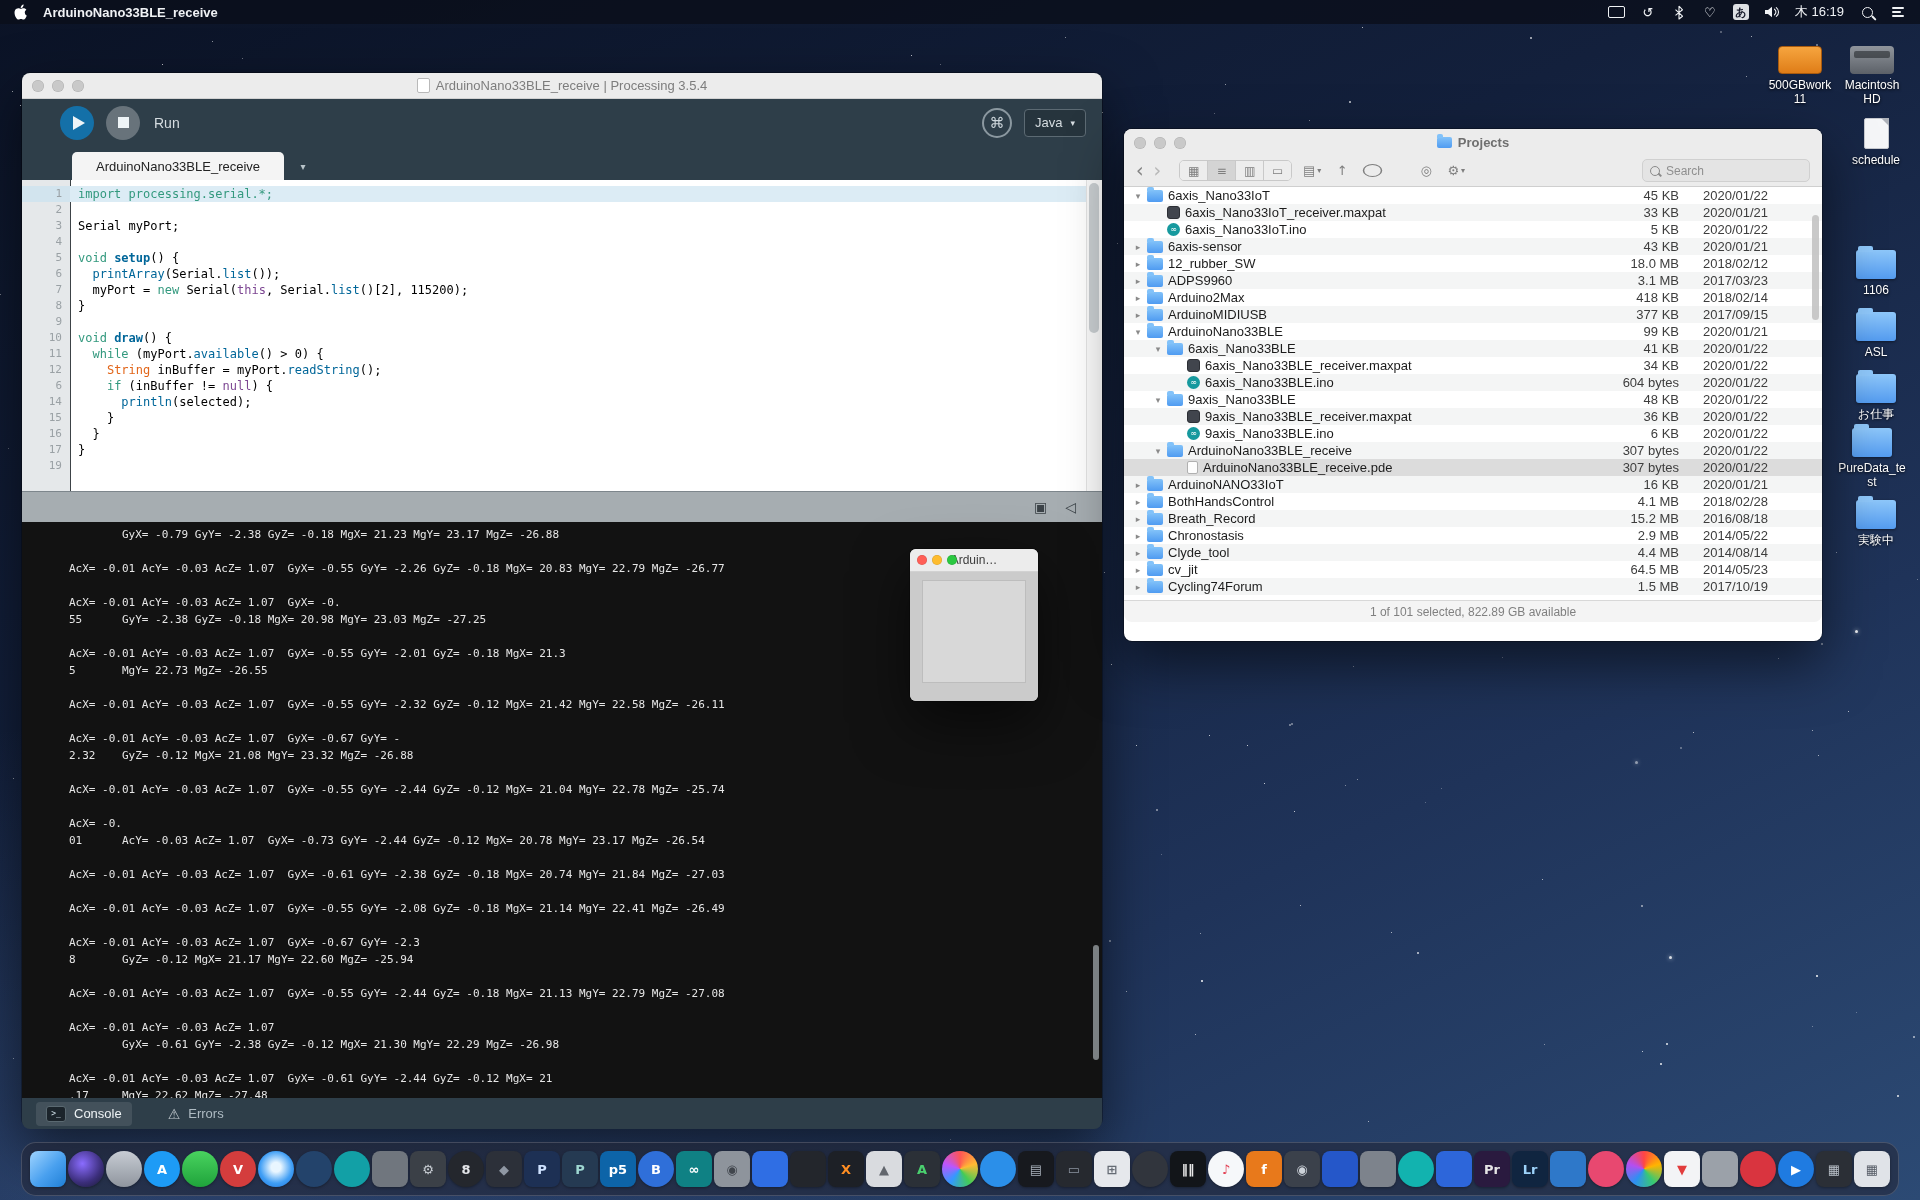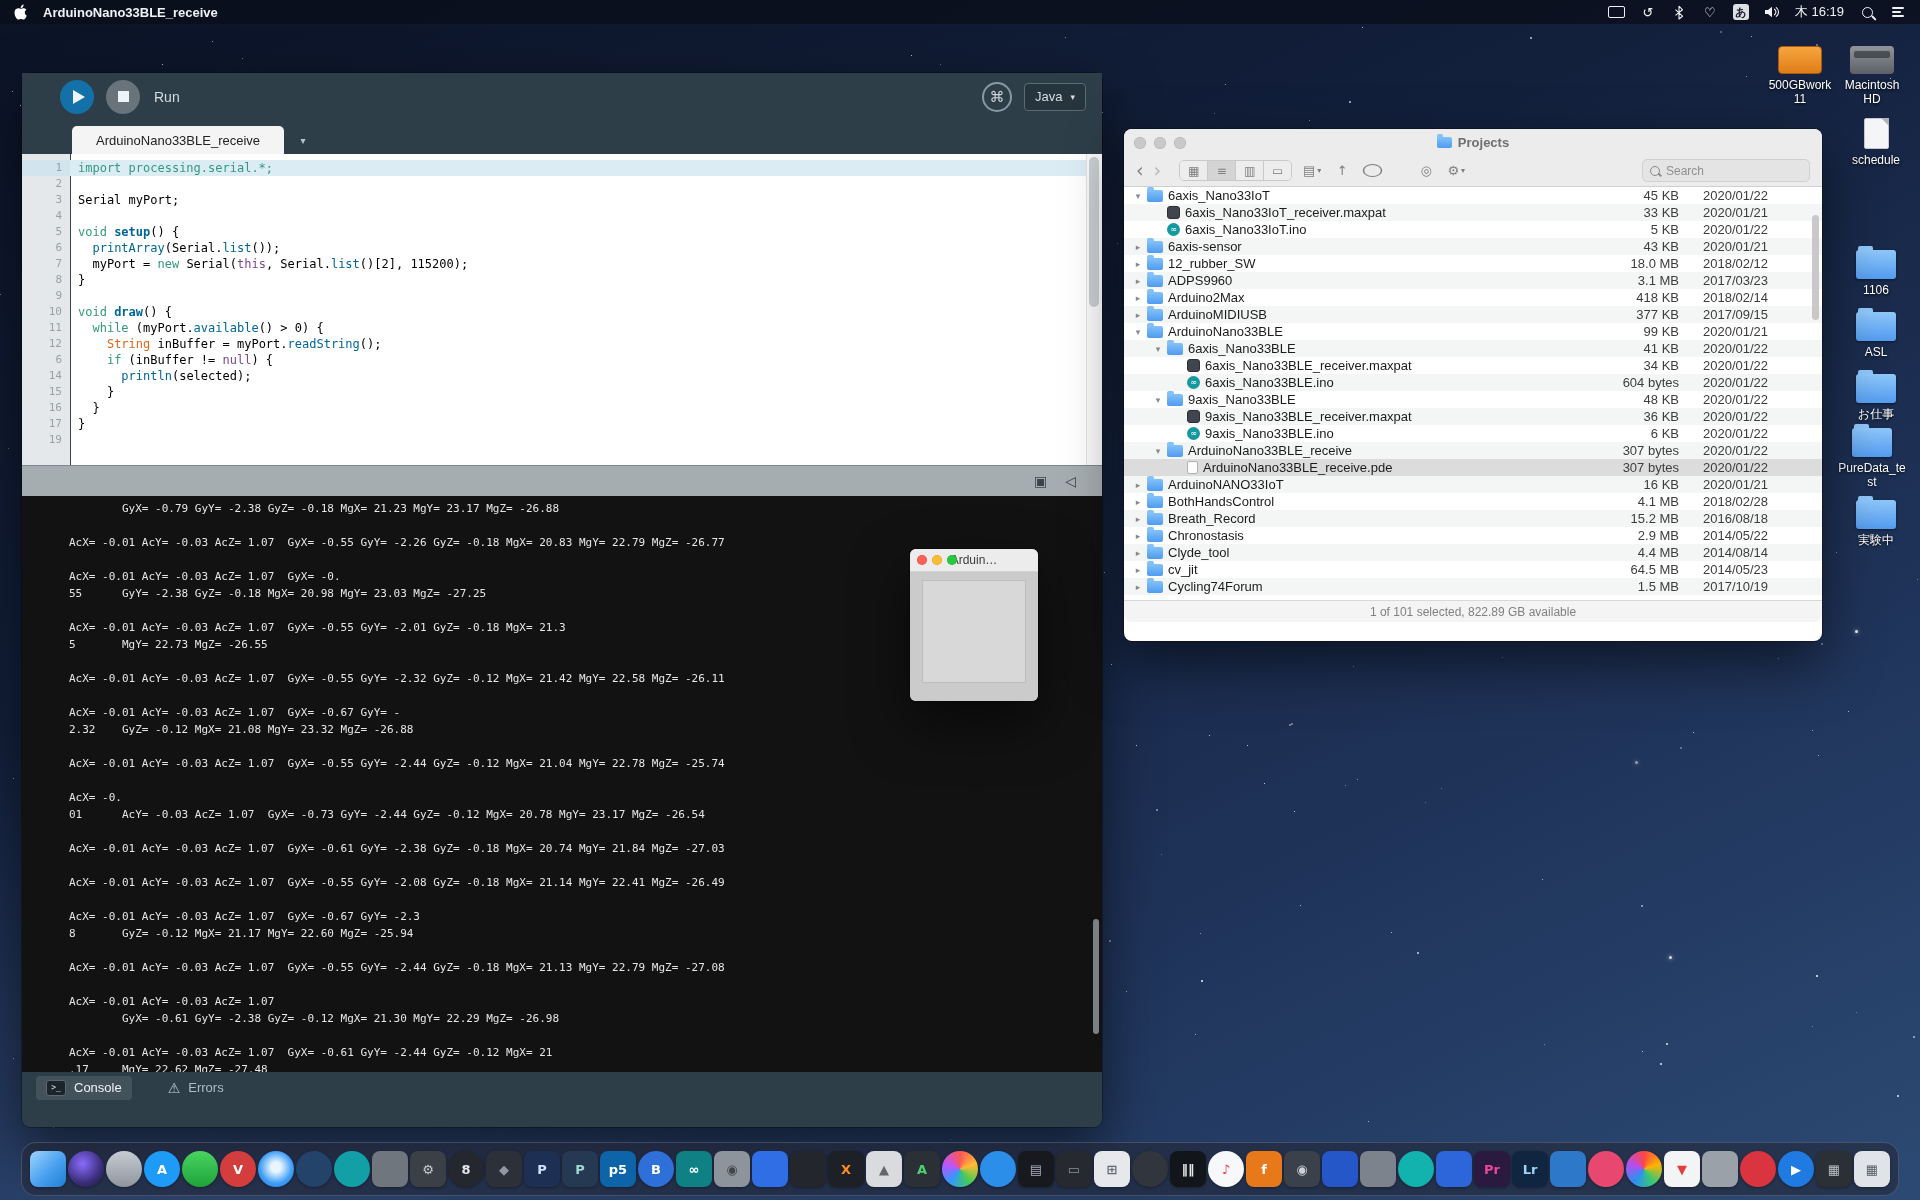--- a/index.html
+++ b/index.html
@@ -489,20 +489,31 @@
         <div class="dlabel" data-name="desktop-icon-label">PureData_te
 st</div>
       </div>
       <div class="dicon" data-name="desktop-icon-実験中" style="left: 1838px; top: 500px;">
         <span class="dic ic-folder" data-name="folder-icon"></span>
         <div class="dlabel" data-name="desktop-icon-label">実験中</div>
       </div>
     </div>
 
   <div class="win processing" data-name="processing-window">
+    <div class="titlebar" data-name="processing-titlebar">
+      <div class="lights">
+        <span class="tl" data-name="close-button"></span>
+        <span class="tl" data-name="minimize-button"></span>
+        <span class="tl" data-name="zoom-button"></span>
+      </div>
+      <div class="title">
+        <span class="doc-icon" data-name="document-icon"></span>
+        <span data-name="window-title">ArduinoNano33BLE_receive | Processing 3.5.4</span>
+      </div>
+    </div>
     <div class="ptoolbar" data-name="processing-toolbar">
       <button class="pbtn play" data-name="run-button">
           <span class="tri"></span>
         </button>
       <button class="pbtn stop" data-name="stop-button">
           <span class="sq"></span>
         </button>
       <span class="run-label" data-name="run-label">Run</span>
       <button class="debug-btn" data-name="debug-button">⌘</button>
       <button class="mode-btn" data-name="mode-selector">
@@ -957,21 +968,21 @@
       <span class="dock-item" data-name="dock-icon-app-29" style="background: rgb(230, 232, 236); color: rgb(102, 108, 117);">⊞</span>
       <span class="dock-item c" data-name="dock-icon-app-30" style="background: rgb(49, 53, 61);"></span>
       <span class="dock-item" data-name="dock-icon-app-31" style="background: rgb(18, 21, 25); color: rgb(232, 232, 232);">‖‖</span>
       <span class="dock-item c" data-name="dock-icon-music" style="background: rgb(246, 248, 250); color: rgb(226, 60, 80);">♪</span>
       <span class="dock-item" data-name="dock-icon-app-33" style="background: rgb(232, 121, 27); color: rgb(255, 255, 255);">f</span>
       <span class="dock-item" data-name="dock-icon-app-34" style="background: rgb(59, 65, 75); color: rgb(204, 210, 217);">◉</span>
       <span class="dock-item" data-name="dock-icon-app-35" style="background: rgb(37, 87, 201);"></span>
       <span class="dock-item" data-name="dock-icon-app-36" style="background: rgb(125, 131, 140);"></span>
       <span class="dock-item c" data-name="dock-icon-app-37" style="background: rgb(18, 179, 175);"></span>
       <span class="dock-item" data-name="dock-icon-app-38" style="background: rgb(45, 102, 218);"></span>
-      <span class="dock-item" data-name="dock-icon-premiere" style="background: rgb(42, 26, 63); color: #ec4899;">Pr</span>
+      <span class="dock-item" data-name="dock-icon-premiere" style="background: rgb(42, 26, 63); color: #e5e5e5;">Pr</span>
       <span class="dock-item" data-name="dock-icon-lightroom" style="background: rgb(16, 37, 64); color: rgb(157, 210, 249);">Lr</span>
       <span class="dock-item" data-name="dock-icon-app-41" style="background: rgb(46, 120, 201);"></span>
       <span class="dock-item c" data-name="dock-icon-app-42" style="background: rgb(232, 72, 112);"></span>
       <span class="dock-item c" data-name="dock-icon-app-43" style="background: conic-gradient(rgb(255, 69, 69), rgb(255, 180, 0), rgb(56, 201, 114), rgb(46, 144, 242), rgb(180, 78, 241), rgb(255, 69, 69));"></span>
       <span class="dock-item" data-name="dock-icon-maps" style="background: rgb(243, 244, 246); color: rgb(226, 60, 60);">▼</span>
       <span class="dock-item" data-name="dock-icon-app-45" style="background: rgb(155, 161, 169);"></span>
       <span class="dock-item c" data-name="dock-icon-app-46" style="background: rgb(217, 52, 63);"></span>
       <span class="dock-item c" data-name="dock-icon-app-47" style="background: rgb(31, 123, 225); color: rgb(255, 255, 255);">▶</span>
       <span class="dock-item" data-name="dock-icon-app-48" style="background: rgb(43, 47, 54); color: rgb(185, 192, 200);">▦</span>
       <span class="dock-item" data-name="dock-icon-launchpad" style="background: rgb(224, 227, 232); color: rgb(86, 92, 102);">▦</span>

